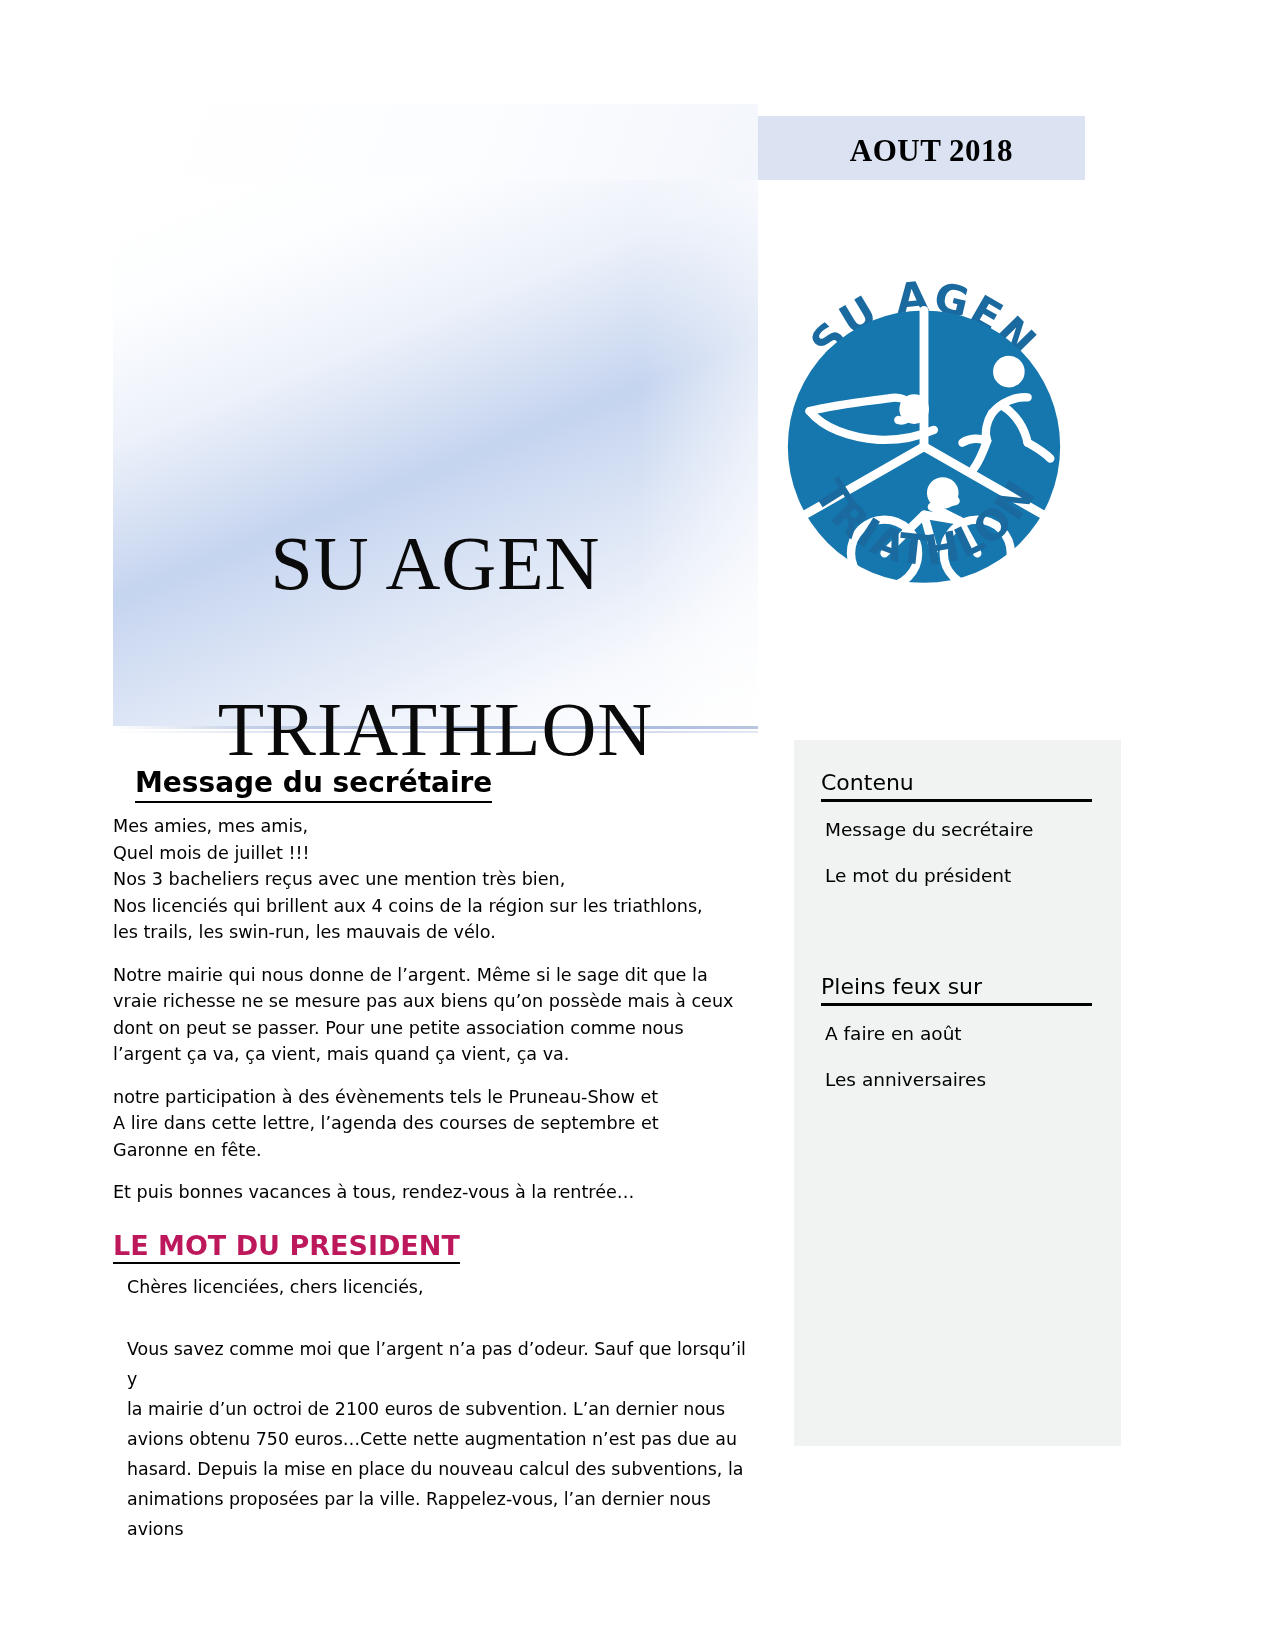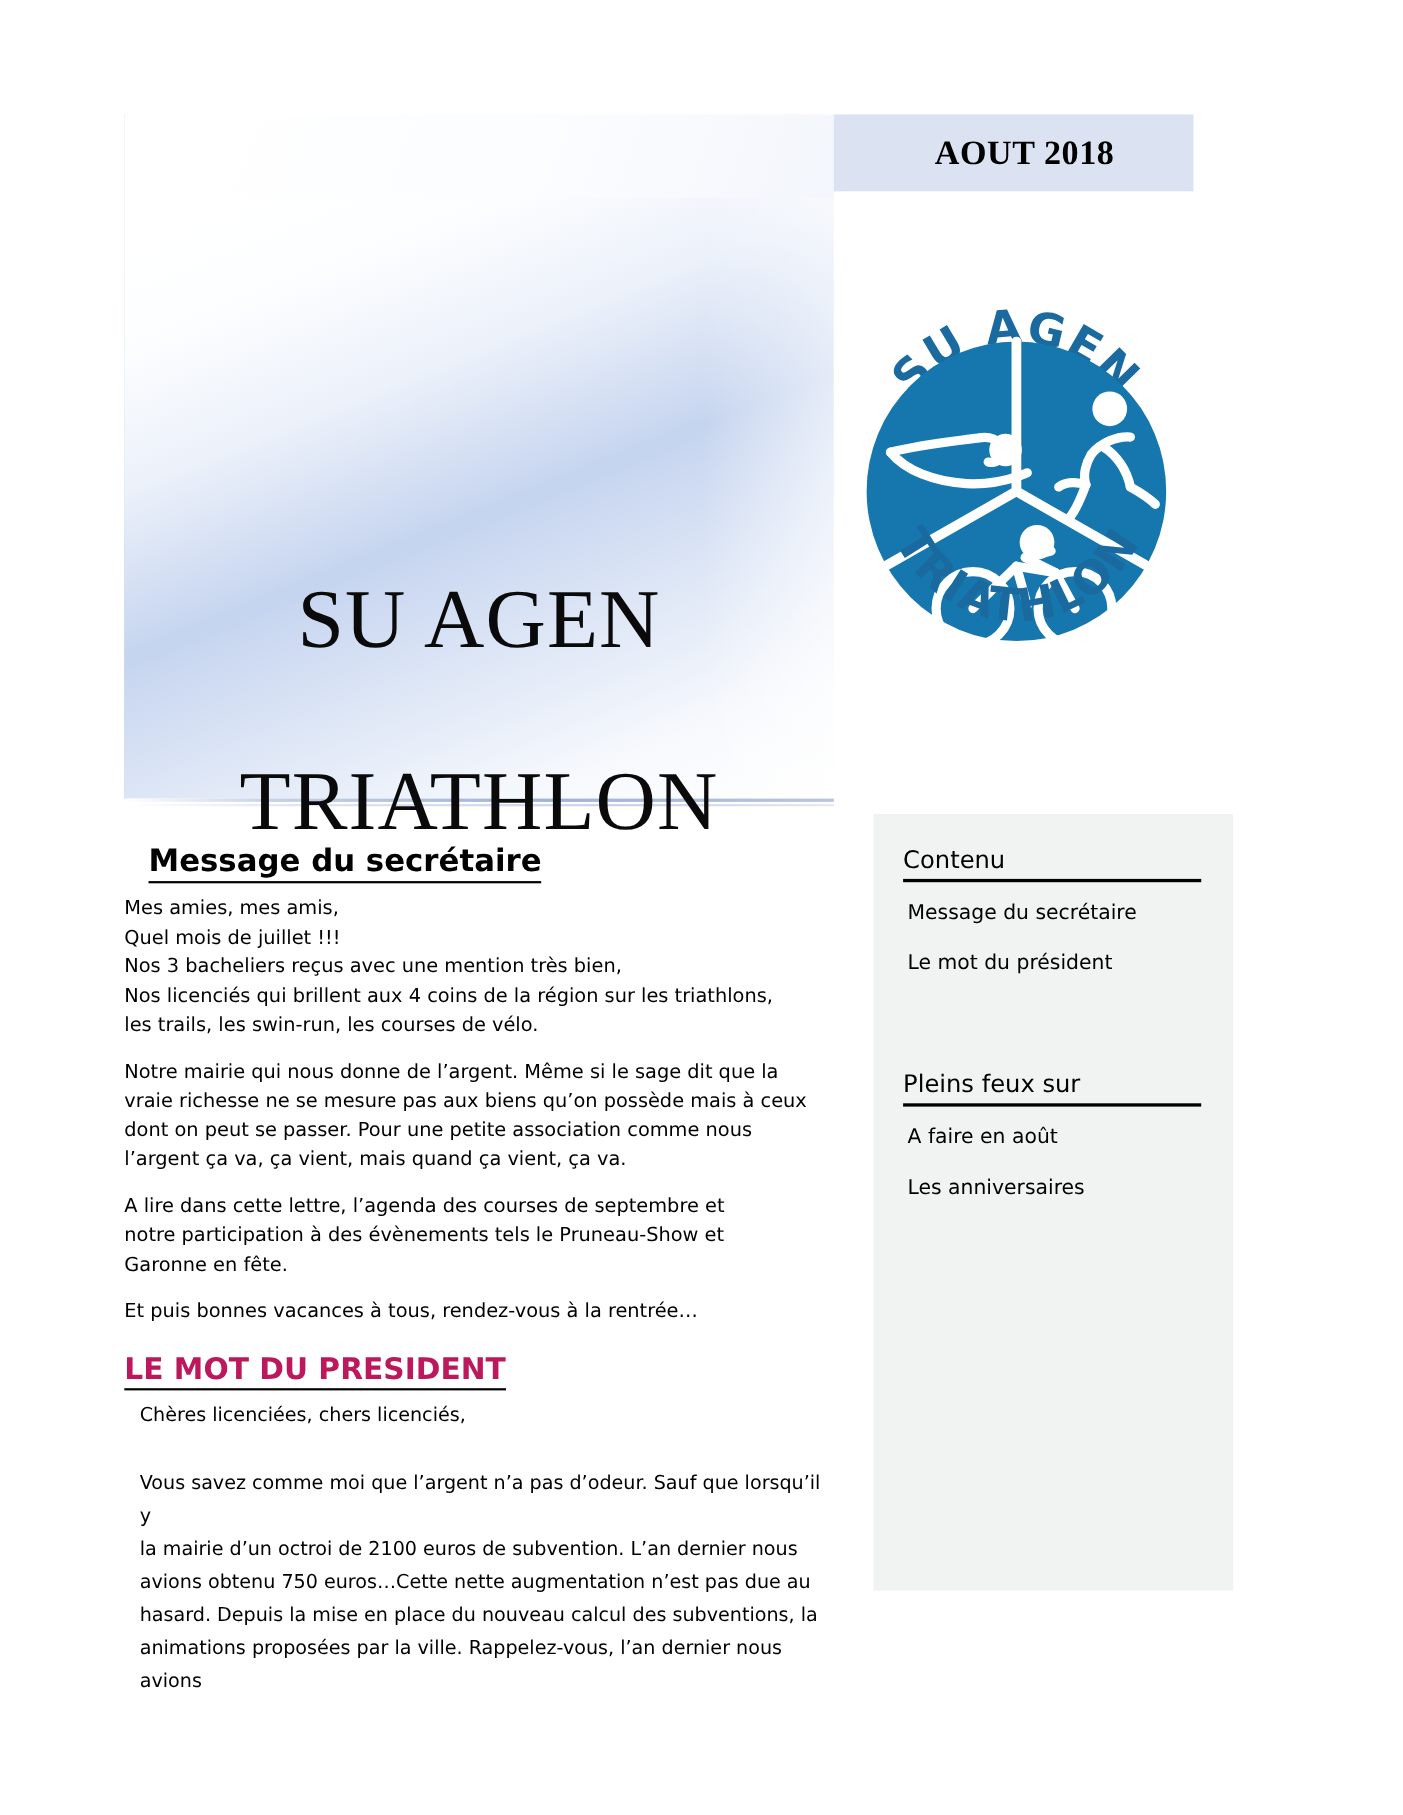--- a/index.html
+++ b/index.html
@@ -36,21 +36,21 @@
     position: absolute;
     left: 0; top: 0;
     width: 645px;
     height: 76px;
     background: linear-gradient(110deg, #ffffff 0%, #fcfdff 55%, #f3f6fc 100%);
   }
 
   .masthead-date-strip {
     position: absolute;
     left: 645px;
-    top: 0;
+    top: 12px;
     width: 327px;
     height: 70px;
     background: #dbe3f3;
     display: flex;
     align-items: center;
     justify-content: center;
   }
   .masthead-date {
     font-family: "Liberation Serif", "DejaVu Serif", serif;
     font-weight: bold;
@@ -342,33 +342,33 @@
         <h2 class="sec-head-1">Message du secrétaire</h2>
 
         <div class="para para-lines tight" style="">
           <span class="l">Mes amies, mes amis,</span>
           <span class="l">Quel mois de juillet !!!</span>
           <span class="l">Nos 3 bacheliers reçus avec une mention très bien,</span>
         </div>
 
         <div class="para para-lines">
           <span class="l">Nos licenciés qui brillent aux 4 coins de la région sur les triathlons,</span>
-          <span class="l">les trails, les swin-run, les courses de vélo.</span>
+          <span class="l">les trails, les swin-run, les mauvais de vélo.</span>
         </div>
 
         <div class="para para-lines">
           <span class="l">Notre mairie qui nous donne de l’argent. Même si le sage dit que la</span>
           <span class="l">vraie richesse ne se mesure pas aux biens qu’on possède mais à ceux</span>
           <span class="l">dont on peut se passer. Pour une petite association comme nous</span>
           <span class="l">l’argent ça va, ça vient, mais quand ça vient, ça va.</span>
         </div>
 
         <div class="para para-lines">
+          <span class="l">notre participation à des évènements tels le Pruneau-Show et</span>
           <span class="l">A lire dans cette lettre, l’agenda des courses de septembre et</span>
-          <span class="l">notre participation à des évènements tels le Pruneau-Show et</span>
           <span class="l">Garonne en fête.</span>
         </div>
 
         <div class="para para-lines" style="margin-bottom:6px;">
           <span class="l">Et puis bonnes vacances à tous, rendez-vous à la rentrée…</span>
         </div>
       </div>
 
       <div>
         <h2 class="sec-head-2">LE MOT DU PRESIDENT</h2>

